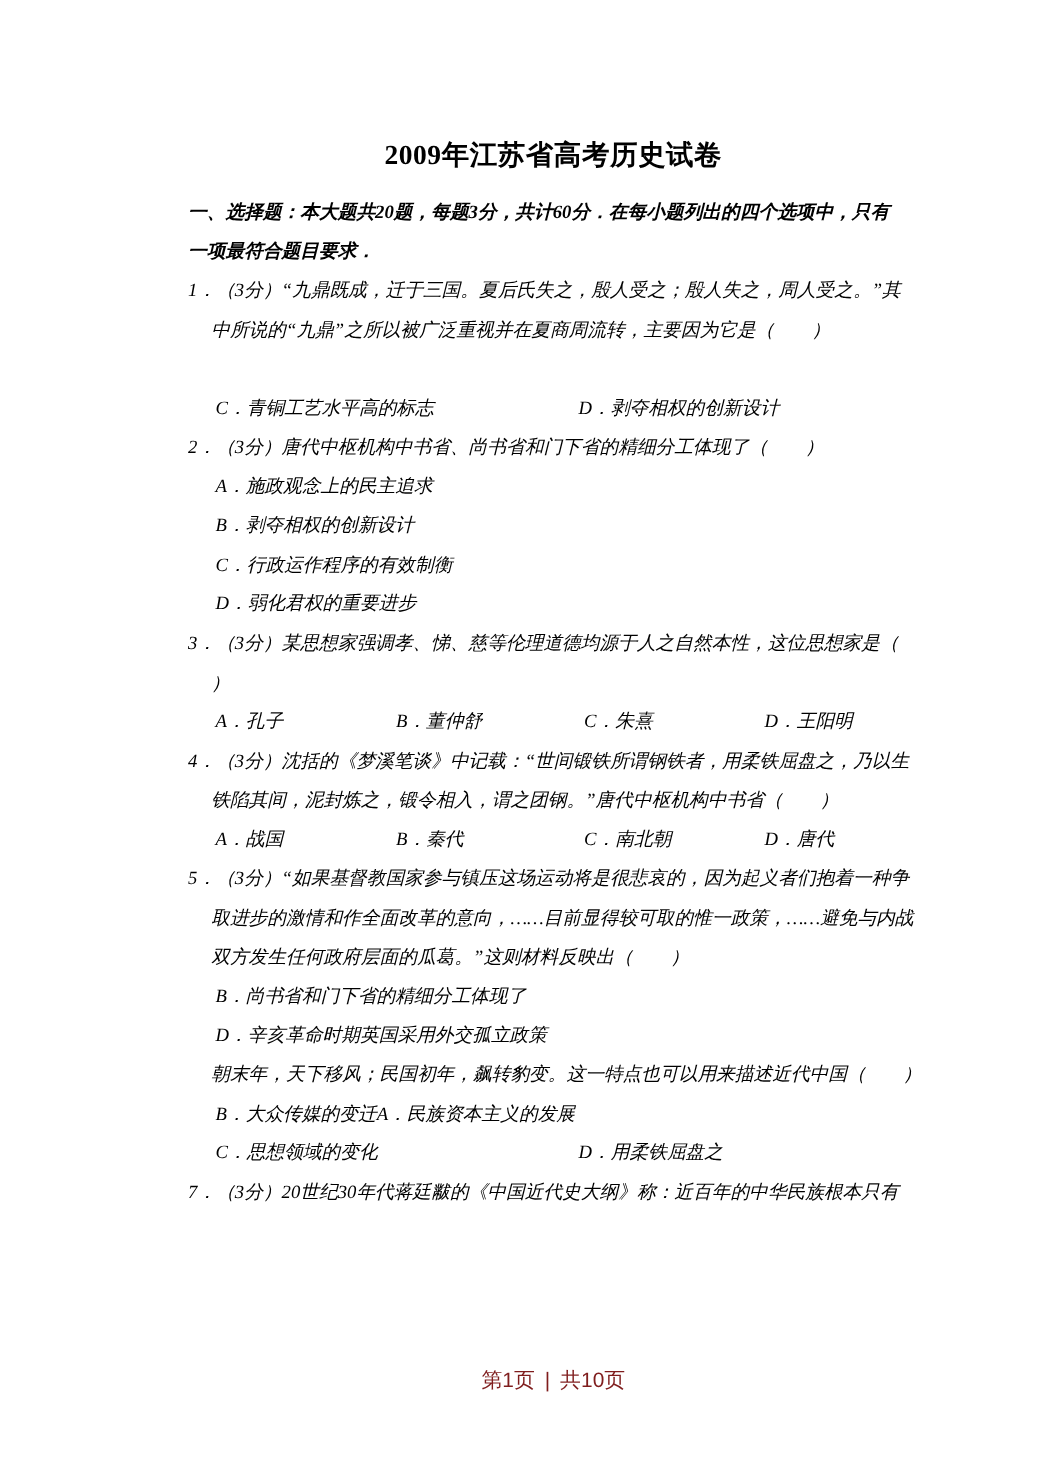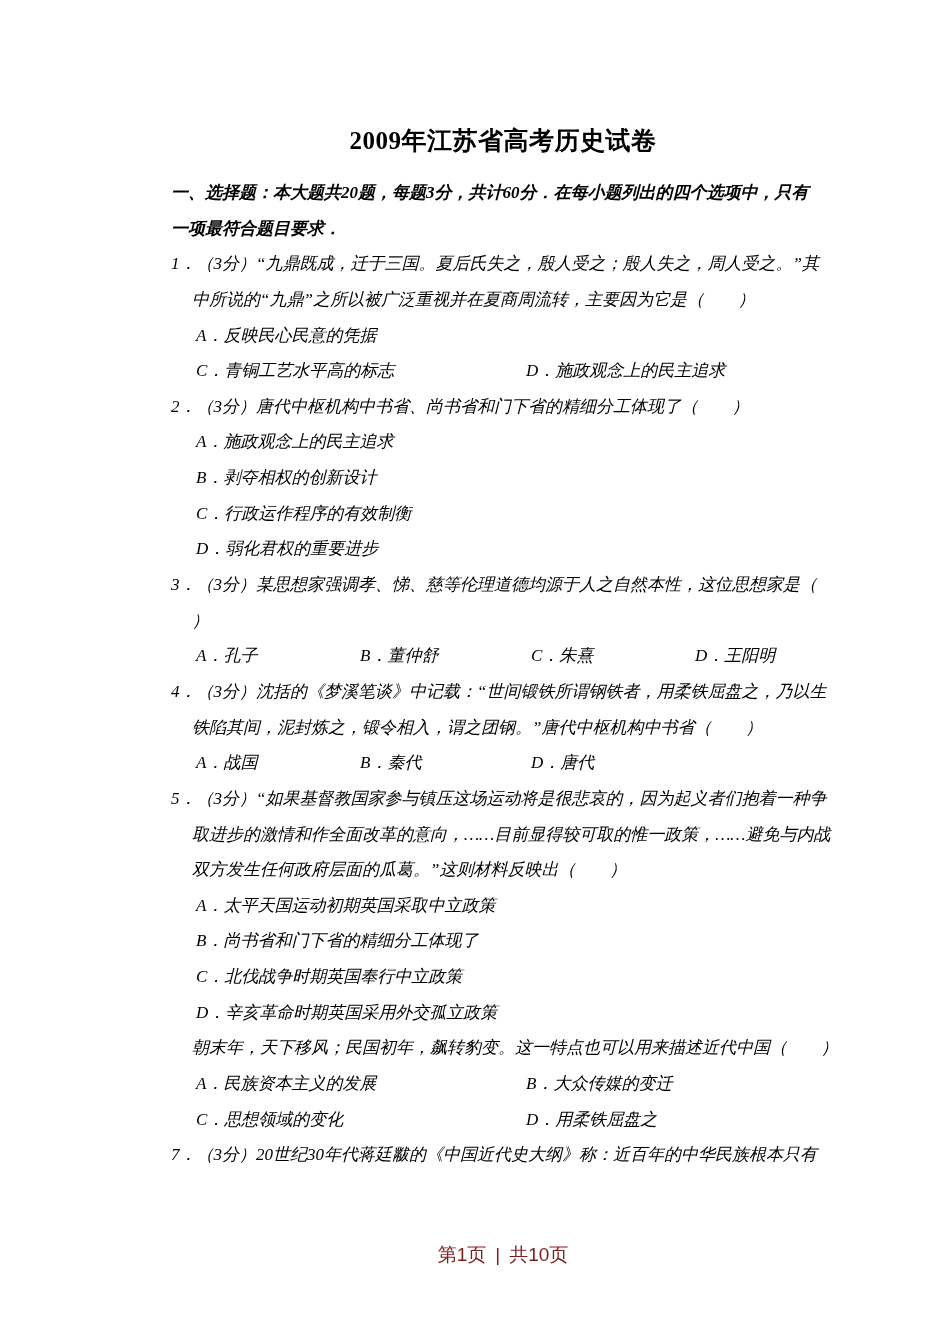--- a/index.html
+++ b/index.html
@@ -74,25 +74,24 @@
 
   <div class="content">
 
     <div class="line bold">一、选择题：本大题共20题，每题3分，共计60分．在每小题列出的四个选项中，只有</div>
     <div class="line bold">一项最符合题目要求．</div>
 
     <div>
       <div class="line"><span class="qnum">1．</span><span>（3分）“九鼎既成，迁于三国。夏后氏失之，殷人受之；殷人失之，周人受之。”其</span></div>
       <div class="line cont">中所说的“九鼎”之所以被广泛重视并在夏商周流转，主要因为它是（　　）</div>
       <div class="line opts">
-        <span class="opt w2">A．反映民心民意的凭据</span>
       </div>
       <div class="line opts">
         <span class="opt w2">C．青铜工艺水平高的标志</span>
-        <span class="opt">D．施政观念上的民主追求</span>
+        <span class="opt">D．剥夺相权的创新设计</span>
       </div>
     </div>
 
     <div>
       <div class="line"><span class="qnum">2．</span><span>（3分）唐代中枢机构中书省、尚书省和门下省的精细分工体现了（　　）</span></div>
       <div class="line opts">
         <span class="opt">A．施政观念上的民主追求</span>
       </div>
       <div class="line opts">
         <span class="opt">B．剥夺相权的创新设计</span>
@@ -115,47 +114,42 @@
         <span class="opt">D．王阳明</span>
       </div>
     </div>
 
     <div>
       <div class="line"><span class="qnum">4．</span><span>（3分）沈括的《梦溪笔谈》中记载：“世间锻铁所谓钢铁者，用柔铁屈盘之，乃以生</span></div>
       <div class="line cont">铁陷其间，泥封炼之，锻令相入，谓之团钢。”唐代中枢机构中书省（　　）</div>
       <div class="line opts">
         <span class="opt w4a">A．战国</span>
         <span class="opt w4b">B．秦代</span>
+        <span class="opt w4c">C．南北朝</span>
         <span class="opt">D．唐代</span>
       </div>
     </div>
 
     <div>
       <div class="line"><span class="qnum">5．</span><span>（3分）“如果基督教国家参与镇压这场运动将是很悲哀的，因为起义者们抱着一种争</span></div>
       <div class="line cont">取进步的激情和作全面改革的意向，……目前显得较可取的惟一政策，……避免与内战</div>
       <div class="line cont">双方发生任何政府层面的瓜葛。”这则材料反映出（　　）</div>
       <div class="line opts">
-        <span class="opt">A．太平天国运动初期英国采取中立政策</span>
-      </div>
-      <div class="line opts">
         <span class="opt">B．尚书省和门下省的精细分工体现了</span>
-      </div>
-      <div class="line opts">
-        <span class="opt">C．北伐战争时期英国奉行中立政策</span>
       </div>
       <div class="line opts">
         <span class="opt">D．辛亥革命时期英国采用外交孤立政策</span>
       </div>
     </div>
 
     <div>
       <div class="line cont">朝末年，天下移风；民国初年，飙转豹变。这一特点也可以用来描述近代中国（　　）</div>
       <div class="line opts">
+        <span class="opt">B．大众传媒的变迁</span>
         <span class="opt w2">A．民族资本主义的发展</span>
-        <span class="opt">B．大众传媒的变迁</span>
       </div>
       <div class="line opts">
         <span class="opt w2">C．思想领域的变化</span>
         <span class="opt">D．用柔铁屈盘之</span>
       </div>
     </div>
 
     <div>
       <div class="line"><span class="qnum">7．</span><span>（3分）20世纪30年代蒋廷黻的《中国近代史大纲》称：近百年的中华民族根本只有</span></div>
     </div>

